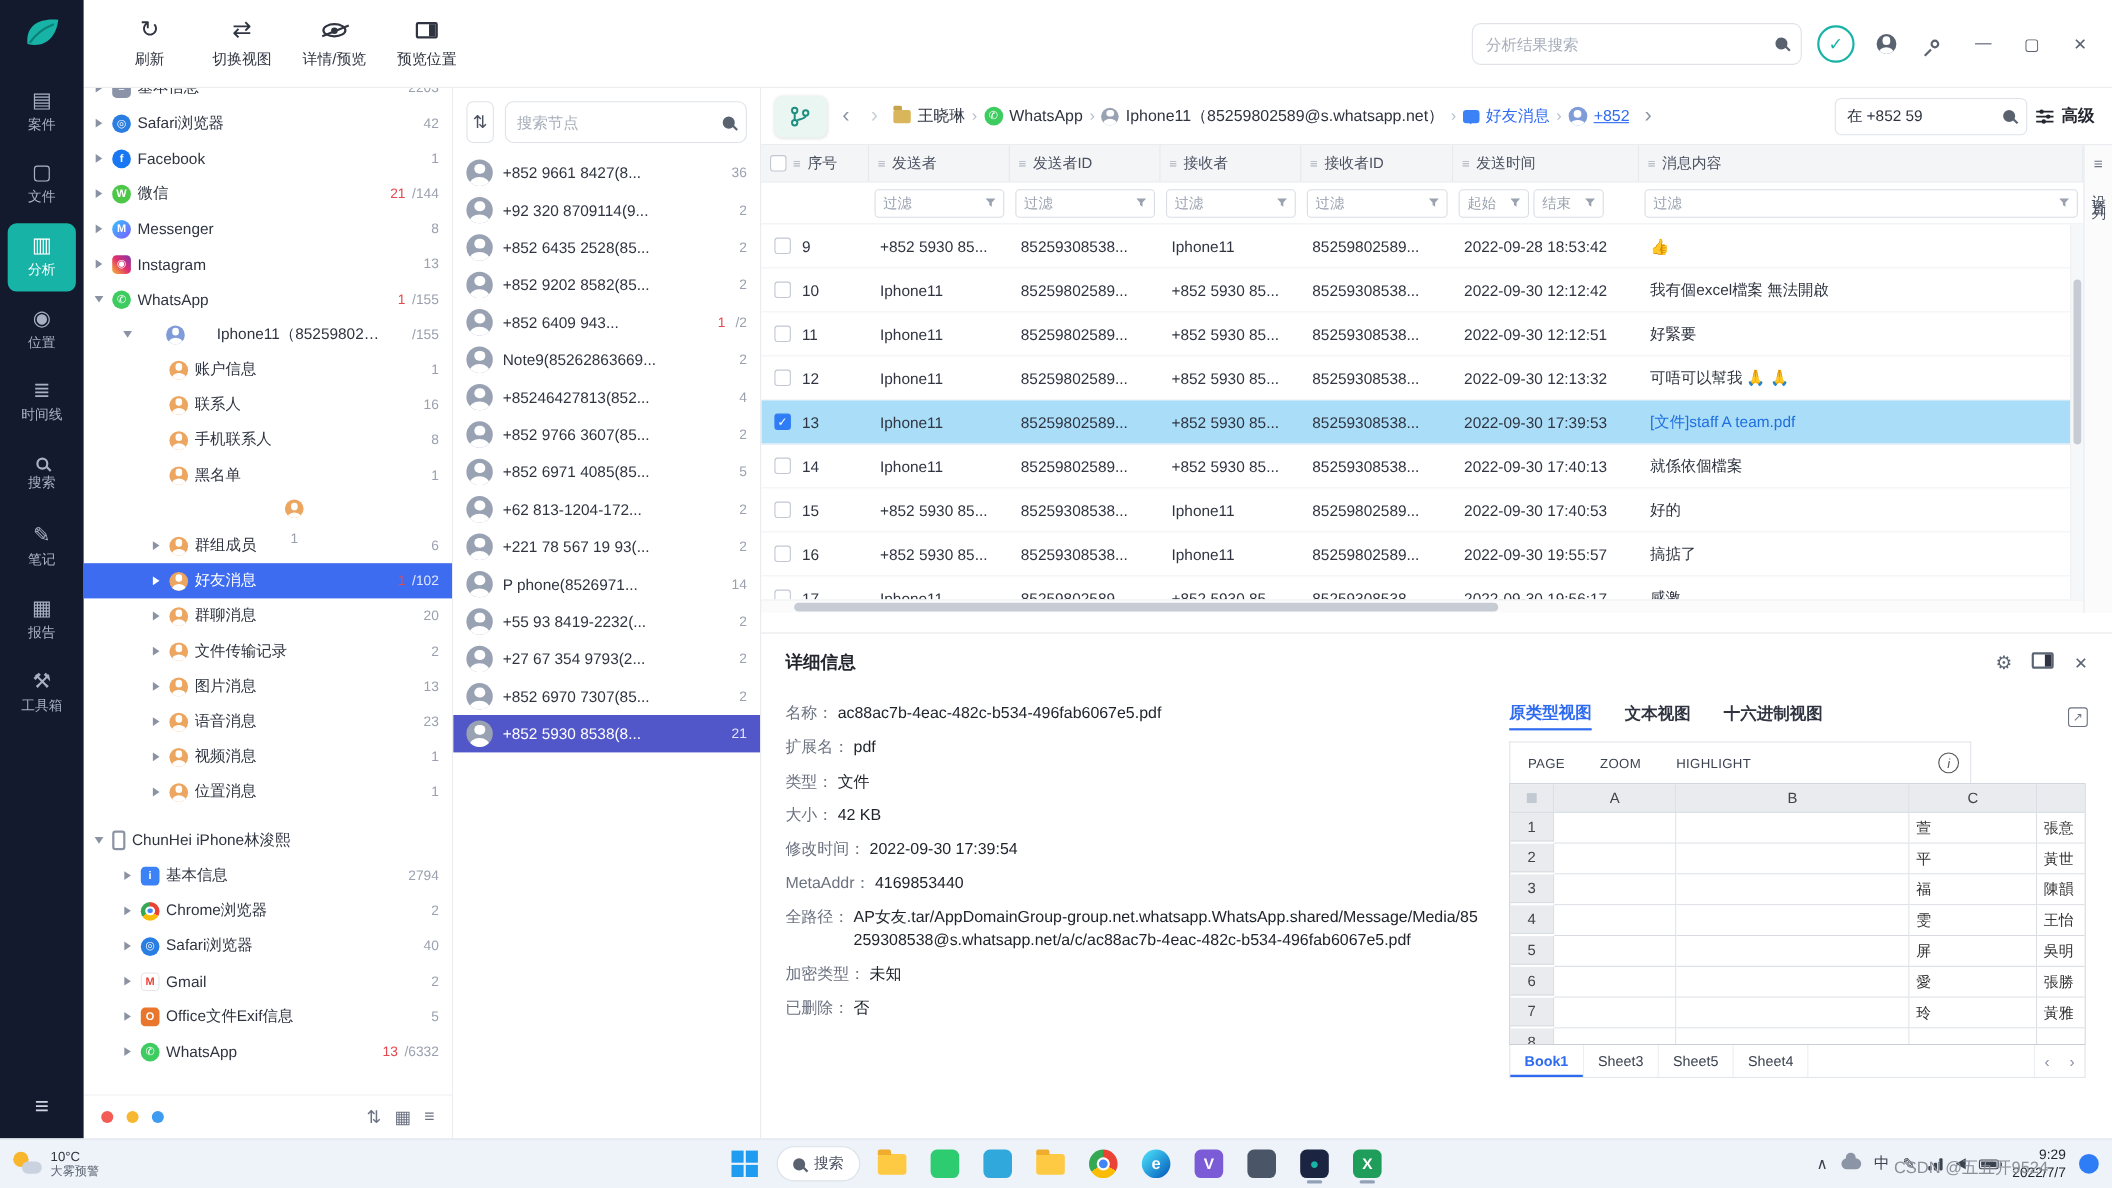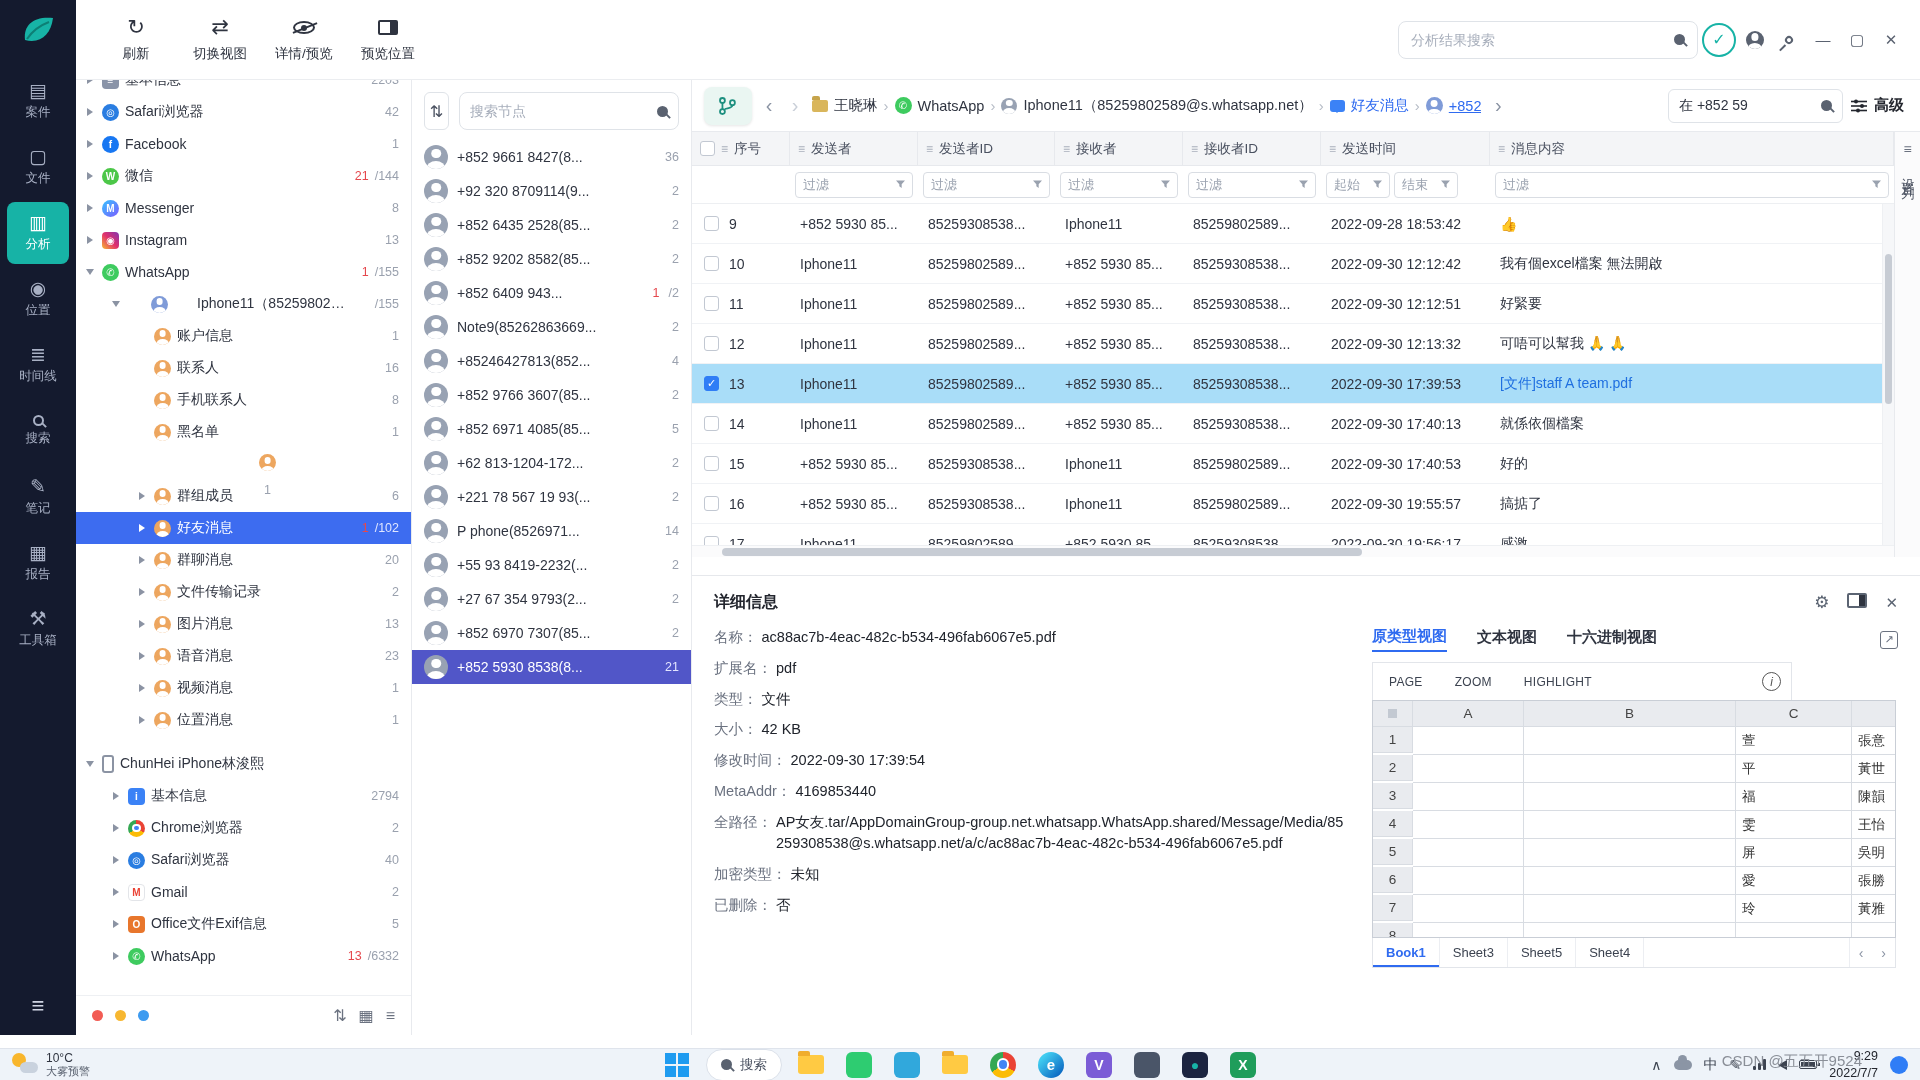--- a/index.html
+++ b/index.html
@@ -23,21 +23,21 @@
   
   .topbar{position:absolute;left:76px;right:0;top:0;height:80px;background:#fff;border-bottom:1px solid #ebedf0;display:flex;align-items:center;z-index:4}
   .tb-buttons{display:flex;gap:8px;padding-left:22px}
   .tb-btn{min-width:76px;height:62px;display:flex;flex-direction:column;align-items:center;justify-content:center;gap:7px;color:#2f3440;font-size:13.5px;cursor:pointer}
   .tb-ico{height:22px;display:flex;align-items:center;justify-content:center;font-size:21px;color:#2f3440}
   .i-eyeoff{width:22px;height:13px;border:2px solid #2f3440;border-radius:50%;position:relative;display:inline-block}
   .i-eyeoff::before{content:"";position:absolute;left:6px;top:2px;width:6px;height:6px;border-radius:50%;background:#2f3440}
   .i-eyeoff::after{content:"";position:absolute;left:-3px;top:4px;width:26px;height:2px;background:#2f3440;transform:rotate(-22deg)}
   .i-panelpos{width:20px;height:15px;border:2px solid #2f3440;border-radius:2px;position:relative;display:inline-block}
   .i-panelpos::after{content:"";position:absolute;right:0;top:0;bottom:0;width:6px;background:#2f3440}
-  .tb-right{margin-left:auto;display:flex;align-items:center;gap:4px;padding-right:14px}
+  .tb-right{margin-left:auto;display:flex;align-items:center;gap:14px;padding-right:14px}
   .tb-search{width:300px;height:38px;border:1px solid #dfe3e8;border-radius:8px;display:flex;align-items:center;padding:0 12px;gap:8px;background:#fff}
   .tb-search input{border:0;outline:0;flex:1;font-size:14px;color:#333;min-width:0}
   input::placeholder{color:#a7aebb}
   .tb-check{width:34px;height:34px;border-radius:50%;border:2px solid #17b3a6;color:#17b3a6;display:flex;align-items:center;justify-content:center;font-size:16px;font-weight:bold;cursor:pointer}
   .win-btn{width:30px;height:30px;display:flex;align-items:center;justify-content:center;color:#5a6270;font-size:15px;cursor:pointer}
   .i-pin{width:8px;height:8px;border-radius:50%;border:2px solid #5a6270;position:relative;display:inline-block;transform:rotate(45deg)}
   .i-pin::after{content:"";position:absolute;left:2px;top:8px;width:2px;height:8px;background:#5a6270}
   .person-ic{position:relative;border-radius:50%;background:#98a2b3;overflow:hidden;display:inline-block;flex:0 0 auto}
   .person-ic::before{content:"";position:absolute;left:50%;top:16%;transform:translateX(-50%);width:40%;height:40%;border-radius:50%;background:#fff}
   .person-ic::after{content:"";position:absolute;left:50%;bottom:-30%;transform:translateX(-50%);width:80%;height:62%;border-radius:50%;background:#fff}
@@ -129,21 +129,21 @@
   .strip{position:absolute;right:0;top:132px;width:26px;height:425px;border-left:1px solid #e8eaee;background:#fbfbfc;display:flex;flex-direction:column;align-items:center;padding-top:9px;gap:10px;z-index:2}
   .strip-ic{color:#6b7280;font-size:14px}
   .strip-label{writing-mode:vertical-rl;letter-spacing:5px;font-size:13px;color:#4a5160}
 
   
   .details{position:absolute;left:692px;right:0;top:575px;height:435px;background:#fff;border-top:1px solid #e6e8ec;padding:16px 22px;z-index:2}
   .details-head{display:flex;align-items:center}
   .details-title{font-size:16px;font-weight:bold;color:#23262e}
   .details-icons{margin-left:auto;display:flex;gap:18px;color:#5b6472;align-items:center}
   .details-icons span{cursor:pointer}
-  .details-body{display:flex;gap:24px;margin-top:14px}
+  .details-body{display:flex;gap:24px;margin-top:26px}
   .fields{flex:1;min-width:0}
   .field{display:flex;margin-bottom:9px;font-size:14.5px;line-height:1.5}
   .f-label{color:#6b7280;white-space:nowrap;margin-right:4px;flex:0 0 auto}
   .f-value{color:#20242c;word-break:break-all}
   .viewer{width:526px;flex:0 0 526px;display:flex;flex-direction:column}
   .v-tabs{display:flex;align-items:center;gap:30px;font-size:15px;color:#2f3440;font-weight:bold;margin-bottom:10px}
   .v-tab{cursor:pointer;padding-bottom:4px}
   .v-tab.active{color:#2f6bf0;border-bottom:2px solid #2f6bf0}
   .i-ext{margin-left:auto;width:18px;height:18px;border:1.5px solid #6b7280;border-radius:3px;display:flex;align-items:center;justify-content:center;font-size:11px;color:#6b7280;font-weight:normal;cursor:pointer}
   .v-toolbar{width:420px;border:1px solid #e2e5ea;border-bottom:0;display:flex;align-items:center;height:38px}
@@ -156,21 +156,21 @@
   .g-n{width:40px;justify-content:center;background:#e9ebef;color:#444}
   .gw0{width:111px}.gw1{width:212px}.gw2{width:116px}.gw3{width:110px}
   .corner-sq{width:9px;height:9px;background:#c3c9d2;display:inline-block}
   .sheet-tabs{width:524px;display:flex;align-items:center;height:30px;border:1px solid #e2e5ea;border-top:0;font-size:13px;background:#fff}
   .s-tab{padding:0 13px;height:100%;display:flex;align-items:center;color:#3c4350;border-right:1px solid #eceef2;cursor:pointer}
   .s-tab.active{color:#2f6bf0;box-shadow:inset 0 -2px 0 #2f6bf0;font-weight:bold}
   .s-nav{margin-left:auto;display:flex;border-left:1px solid #eceef2;height:100%;align-items:center}
   .s-nav span{padding:0 9px;color:#8a93a3;cursor:pointer;font-size:14px}
 
   
-  .taskbar{position:absolute;left:0;right:0;bottom:0;height:32px;background:#eef3f9;border-top:1px solid #dfe4ec;display:flex;align-items:center;padding:0 12px;z-index:10}
+  .taskbar{position:absolute;left:0;right:0;bottom:0;height:45px;background:#eef3f9;border-top:1px solid #dfe4ec;display:flex;align-items:center;padding:0 12px;z-index:10}
   .tb-weather{display:flex;align-items:center;gap:8px;cursor:pointer}
   .i-weather{width:26px;height:22px;position:relative;flex:0 0 auto}
   .i-weather::before{content:"";position:absolute;left:0;top:0;width:14px;height:14px;border-radius:50%;background:#f8b62d}
   .i-weather::after{content:"";position:absolute;right:0;bottom:2px;width:18px;height:11px;border-radius:8px;background:#c9d2de}
   .weather-text{line-height:1.2;font-size:12px;color:#2f3440}
   .weather-text .warn{font-size:11px;color:#5a6270}
   .task-center{position:absolute;left:50%;transform:translateX(-50%);display:flex;align-items:center;gap:10px;height:100%}
   .task-ic{min-width:38px;height:38px;border-radius:6px;display:flex;align-items:center;justify-content:center;position:relative;cursor:pointer}
   .task-ic.active::after{content:"";position:absolute;bottom:1px;left:50%;transform:translateX(-50%);width:14px;height:3px;border-radius:2px;background:#93a1b8}
   .win-logo{display:grid;grid-template-columns:11px 11px;grid-template-rows:11px 11px;gap:2px}

